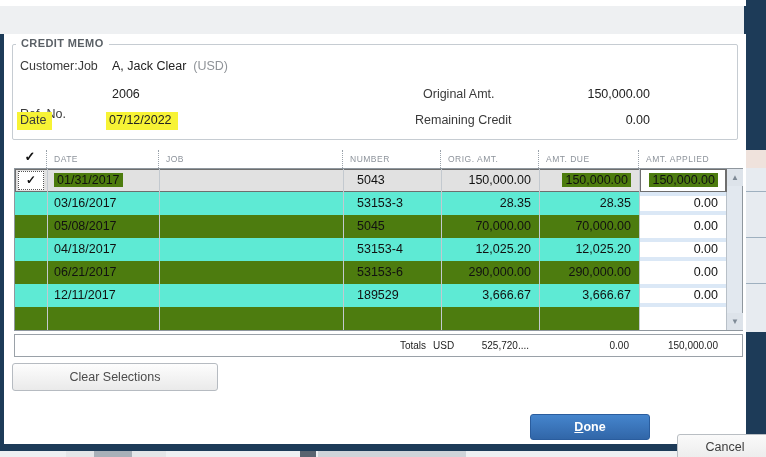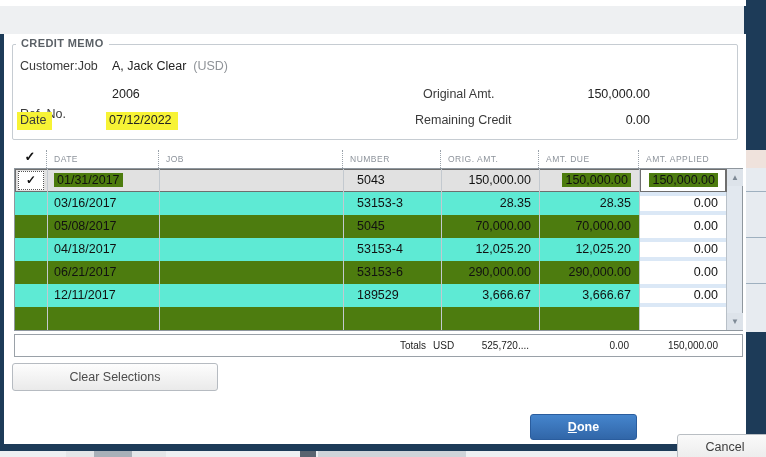--- a/index.html
+++ b/index.html
@@ -77,21 +77,21 @@
 
   
   .totalsbox { position:absolute; left:0; top:184px; width:729px; height:23px;
     border:1px solid #9aa1a8; background:#fff; }
   .t-item { position:absolute; top:0; height:21px; line-height:21px; font-size:10px; color:#222; }
 
   
   .btn-clear { position:absolute; left:12px; top:363px; width:206px; height:28px;
     background:linear-gradient(#fdfdfd,#eaeaea); border:1px solid #b6bbc1; border-radius:3px;
     font-family:"Liberation Sans",sans-serif; font-size:12.5px; color:#4c4c4c; cursor:pointer; }
-  .btn-done { position:absolute; left:530px; top:414px; width:107px; height:26px;
+  .btn-done { position:absolute; left:530px; top:414px; width:120px; height:26px;
     background:linear-gradient(#4585cd,#3166a8); border:1px solid #2a5d9e; border-radius:3px;
     font-family:"Liberation Sans",sans-serif; font-size:12.5px; font-weight:bold; color:#fff; cursor:pointer; }
   .btn-cancel { position:absolute; left:645px; top:434px; width:96px; height:26px;
     background:linear-gradient(#fafafa,#ececec); border:1px solid #b9bec3; border-radius:3px;
     font-family:"Liberation Sans",sans-serif; font-size:12.5px; color:#3c3c3c; cursor:pointer;margin-left:32px; }
 </style>
 </head>
 <body>
 
 <div class="stage">

